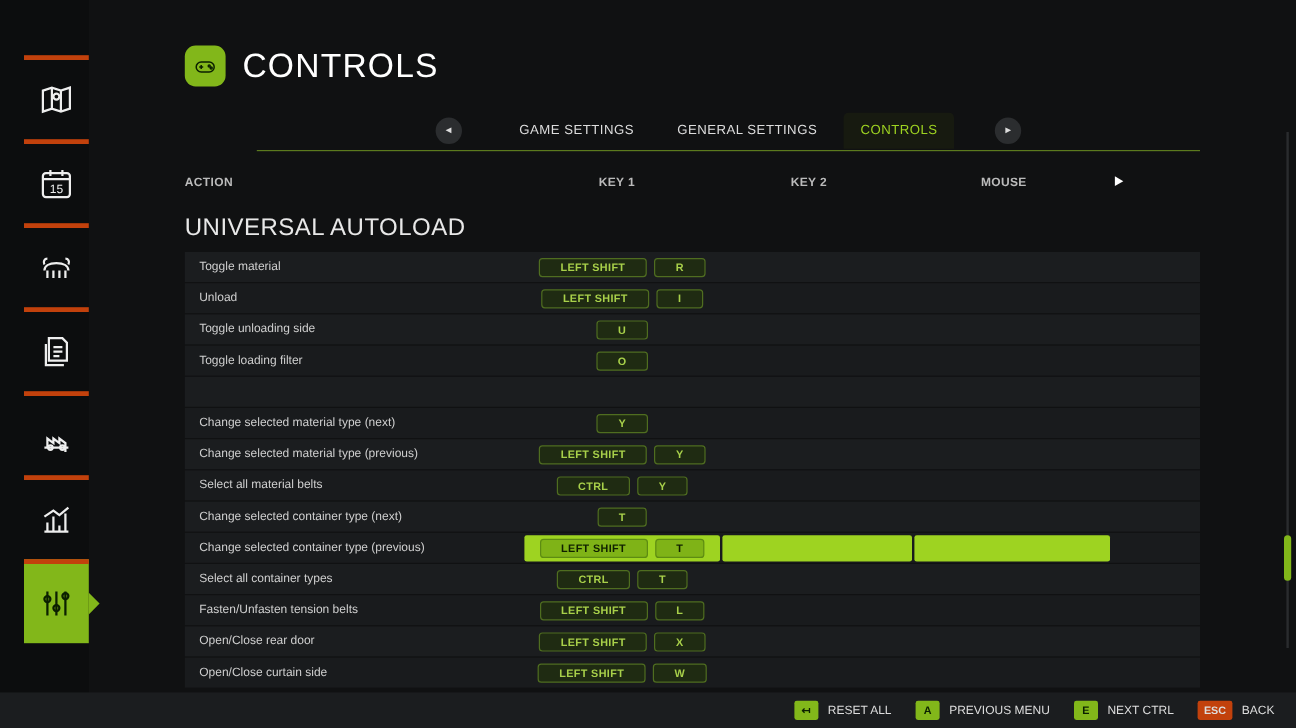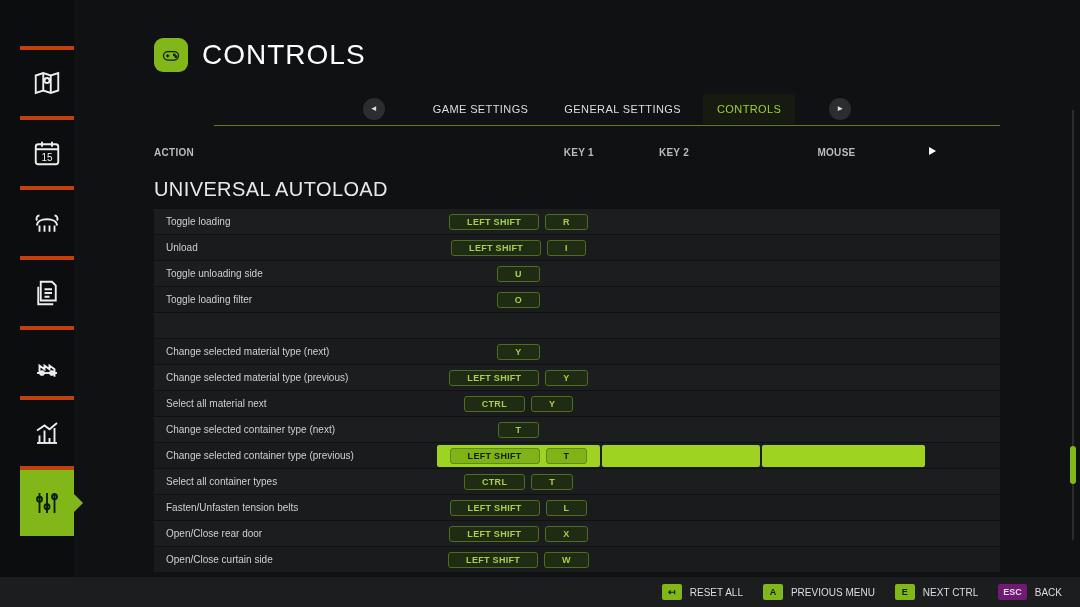--- a/index.html
+++ b/index.html
@@ -89,21 +89,21 @@
     position:absolute; left:0; bottom:0; width:1080px; height:30px;
     background:#1b1d1f; display:flex; align-items:center; justify-content:flex-end;
     gap:6px; padding-right:18px; font-size:10px; color:#ddd;
   }
   .footer .fgroup { display:flex; align-items:center; gap:8px; margin-left:14px; cursor:pointer;}
   .btnkey {
     display:inline-flex; align-items:center; justify-content:center;
     min-width:20px; height:16px; padding:0 5px;
     background:#82b71a; color:#0b2000; font-weight:700; font-size:9px; border-radius:2px;
   }
-  .btnkey.dark { background:#701a75; color:#ddd; }
+  .btnkey.dark { background:#c2410c; color:#ddd; }
   
   .scroll-handle {
     position:absolute; right:4px; top:446px; width:6px; height:38px;
     background:#82b71a; border-radius:3px;
   }
   .scroll-track {
     position:absolute; right:6px; top:110px; width:2px; height:430px;
     background:#2a2c2e;
   }
 </style>
@@ -187,33 +187,33 @@
     <div class="tab">GENERAL SETTINGS</div>
     <div class="tab active">CONTROLS</div>
     <div style="width:18px"></div>
     <div class="nav-circ">
         <span>►</span>
       </div>
   </div>
 
   <div class="colhead">
     <div>ACTION</div>
-    <div style="text-align:right">KEY 1</div>
+    <div style="text-align:center">KEY 1</div>
     <div style="text-align:center">KEY 2</div>
     <div style="text-align:center">MOUSE</div>
     <div class="play"><svg viewBox="0 0 24 24">
           <path d="M7 5l12 7-12 7z"></path>
         </svg></div>
   </div>
 
   <div class="section-h">UNIVERSAL AUTOLOAD</div>
 
   <div class="table" id="tbl">
       <div class="row">
-        <div class="action-cell">Toggle loading</div>
+        <div class="action-cell">Toggle material</div>
         <div class="keycell-wrap">
           <span class="keycap">LEFT SHIFT</span>
           <span class="keycap">R</span>
         </div>
         <div class="keycell-wrap"></div>
         <div class="keycell-wrap"></div>
         <div></div>
       </div>
       <div class="row">
         <div class="action-cell">Unload</div>
@@ -262,21 +262,21 @@
         <div class="action-cell">Change selected material type (previous)</div>
         <div class="keycell-wrap">
           <span class="keycap">LEFT SHIFT</span>
           <span class="keycap">Y</span>
         </div>
         <div class="keycell-wrap"></div>
         <div class="keycell-wrap"></div>
         <div></div>
       </div>
       <div class="row">
-        <div class="action-cell">Select all material next</div>
+        <div class="action-cell">Select all material belts</div>
         <div class="keycell-wrap">
           <span class="keycap">CTRL</span>
           <span class="keycap">Y</span>
         </div>
         <div class="keycell-wrap"></div>
         <div class="keycell-wrap"></div>
         <div></div>
       </div>
       <div class="row">
         <div class="action-cell">Change selected container type (next)</div>

